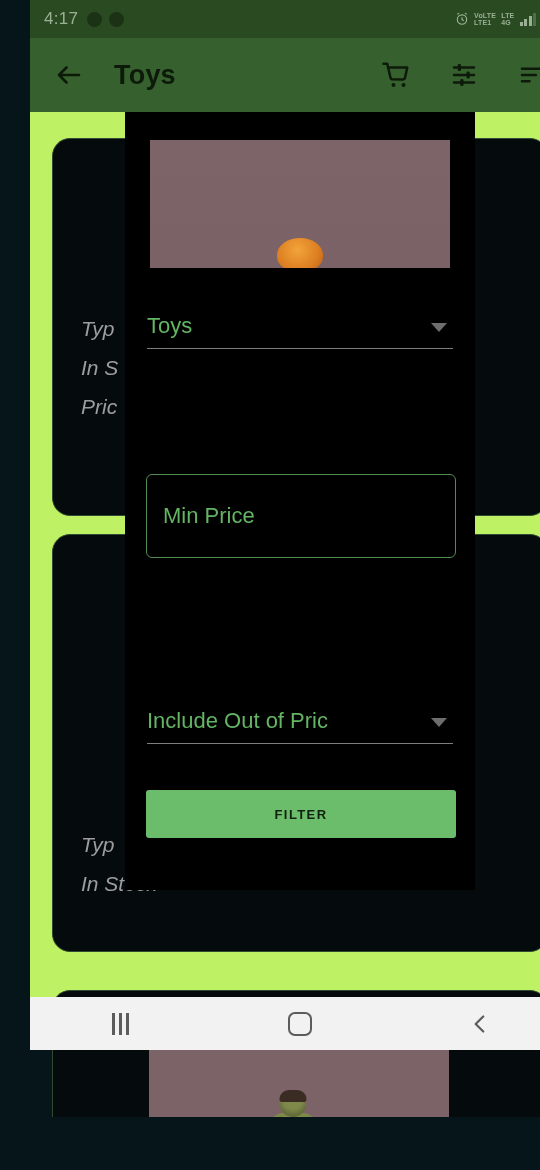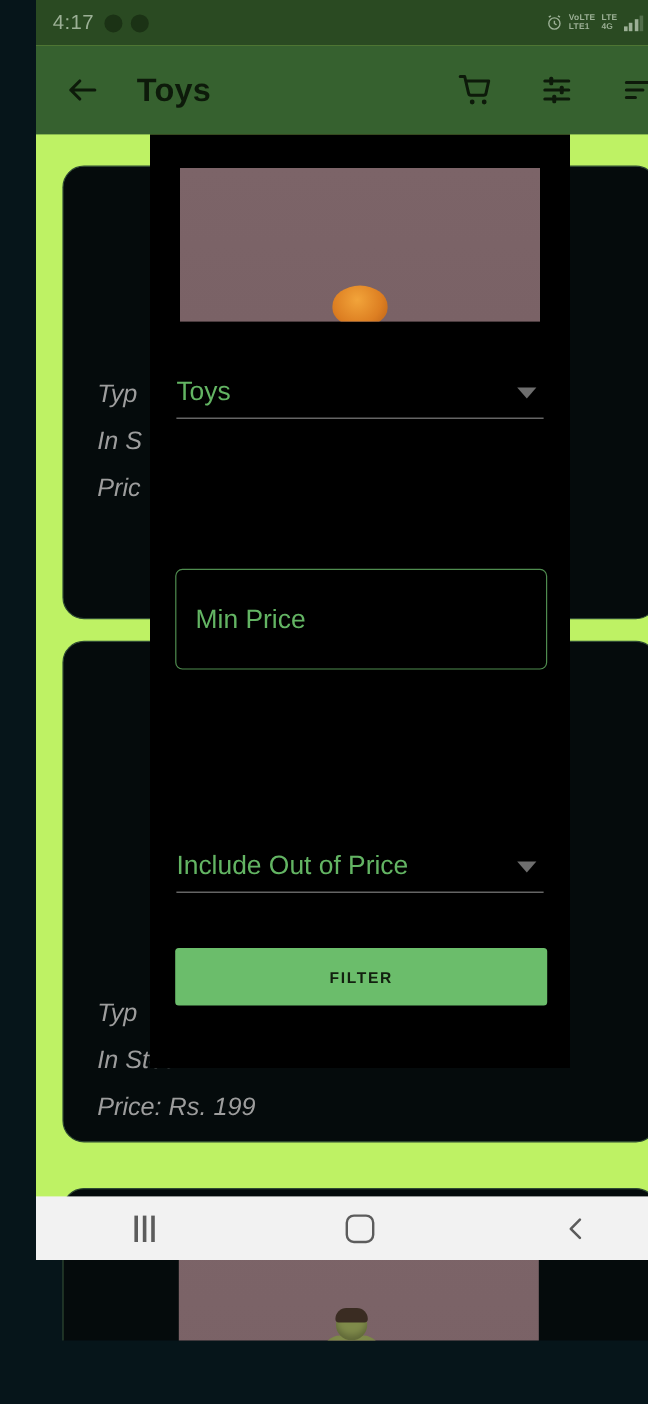--- a/index.html
+++ b/index.html
@@ -239,21 +239,20 @@
         <div class="card-line">Typ</div>
         <div class="card-line">In S</div>
         <div class="card-line">Pric</div>
       </div>
     </div>
 
     <div class="card card-2">
       <div class="card-text" style="top:290px">
         <div class="card-line">Typ</div>
         <div class="card-line">In Stock</div>
-        <div class="card-line">Price: Rs. 199</div>
       </div>
     </div>
 
     <div class="card card-3">
       <div class="prod-img">
         <div class="toy-hulk">
 
           <div class="h-body"></div>
           <div class="h-head"></div>
           <div class="h-hair"></div>
@@ -278,21 +277,21 @@
         <span class="dd-arrow"></span>
       </div>
 
 
       <div class="pricebox pb-min">
         <span>Min Price</span>
       </div>
 
 
       <div class="dd dd-stock">
-        <span class="dd-label">Include Out of Price</span>
+        <span class="dd-label">Include Out of Pric</span>
         <span class="dd-arrow"></span>
       </div>
 
       <button class="filter-btn">FILTER</button>
 
     </div>
   </div>
 
   <div class="navbar">
     <div class="nav-btn">

